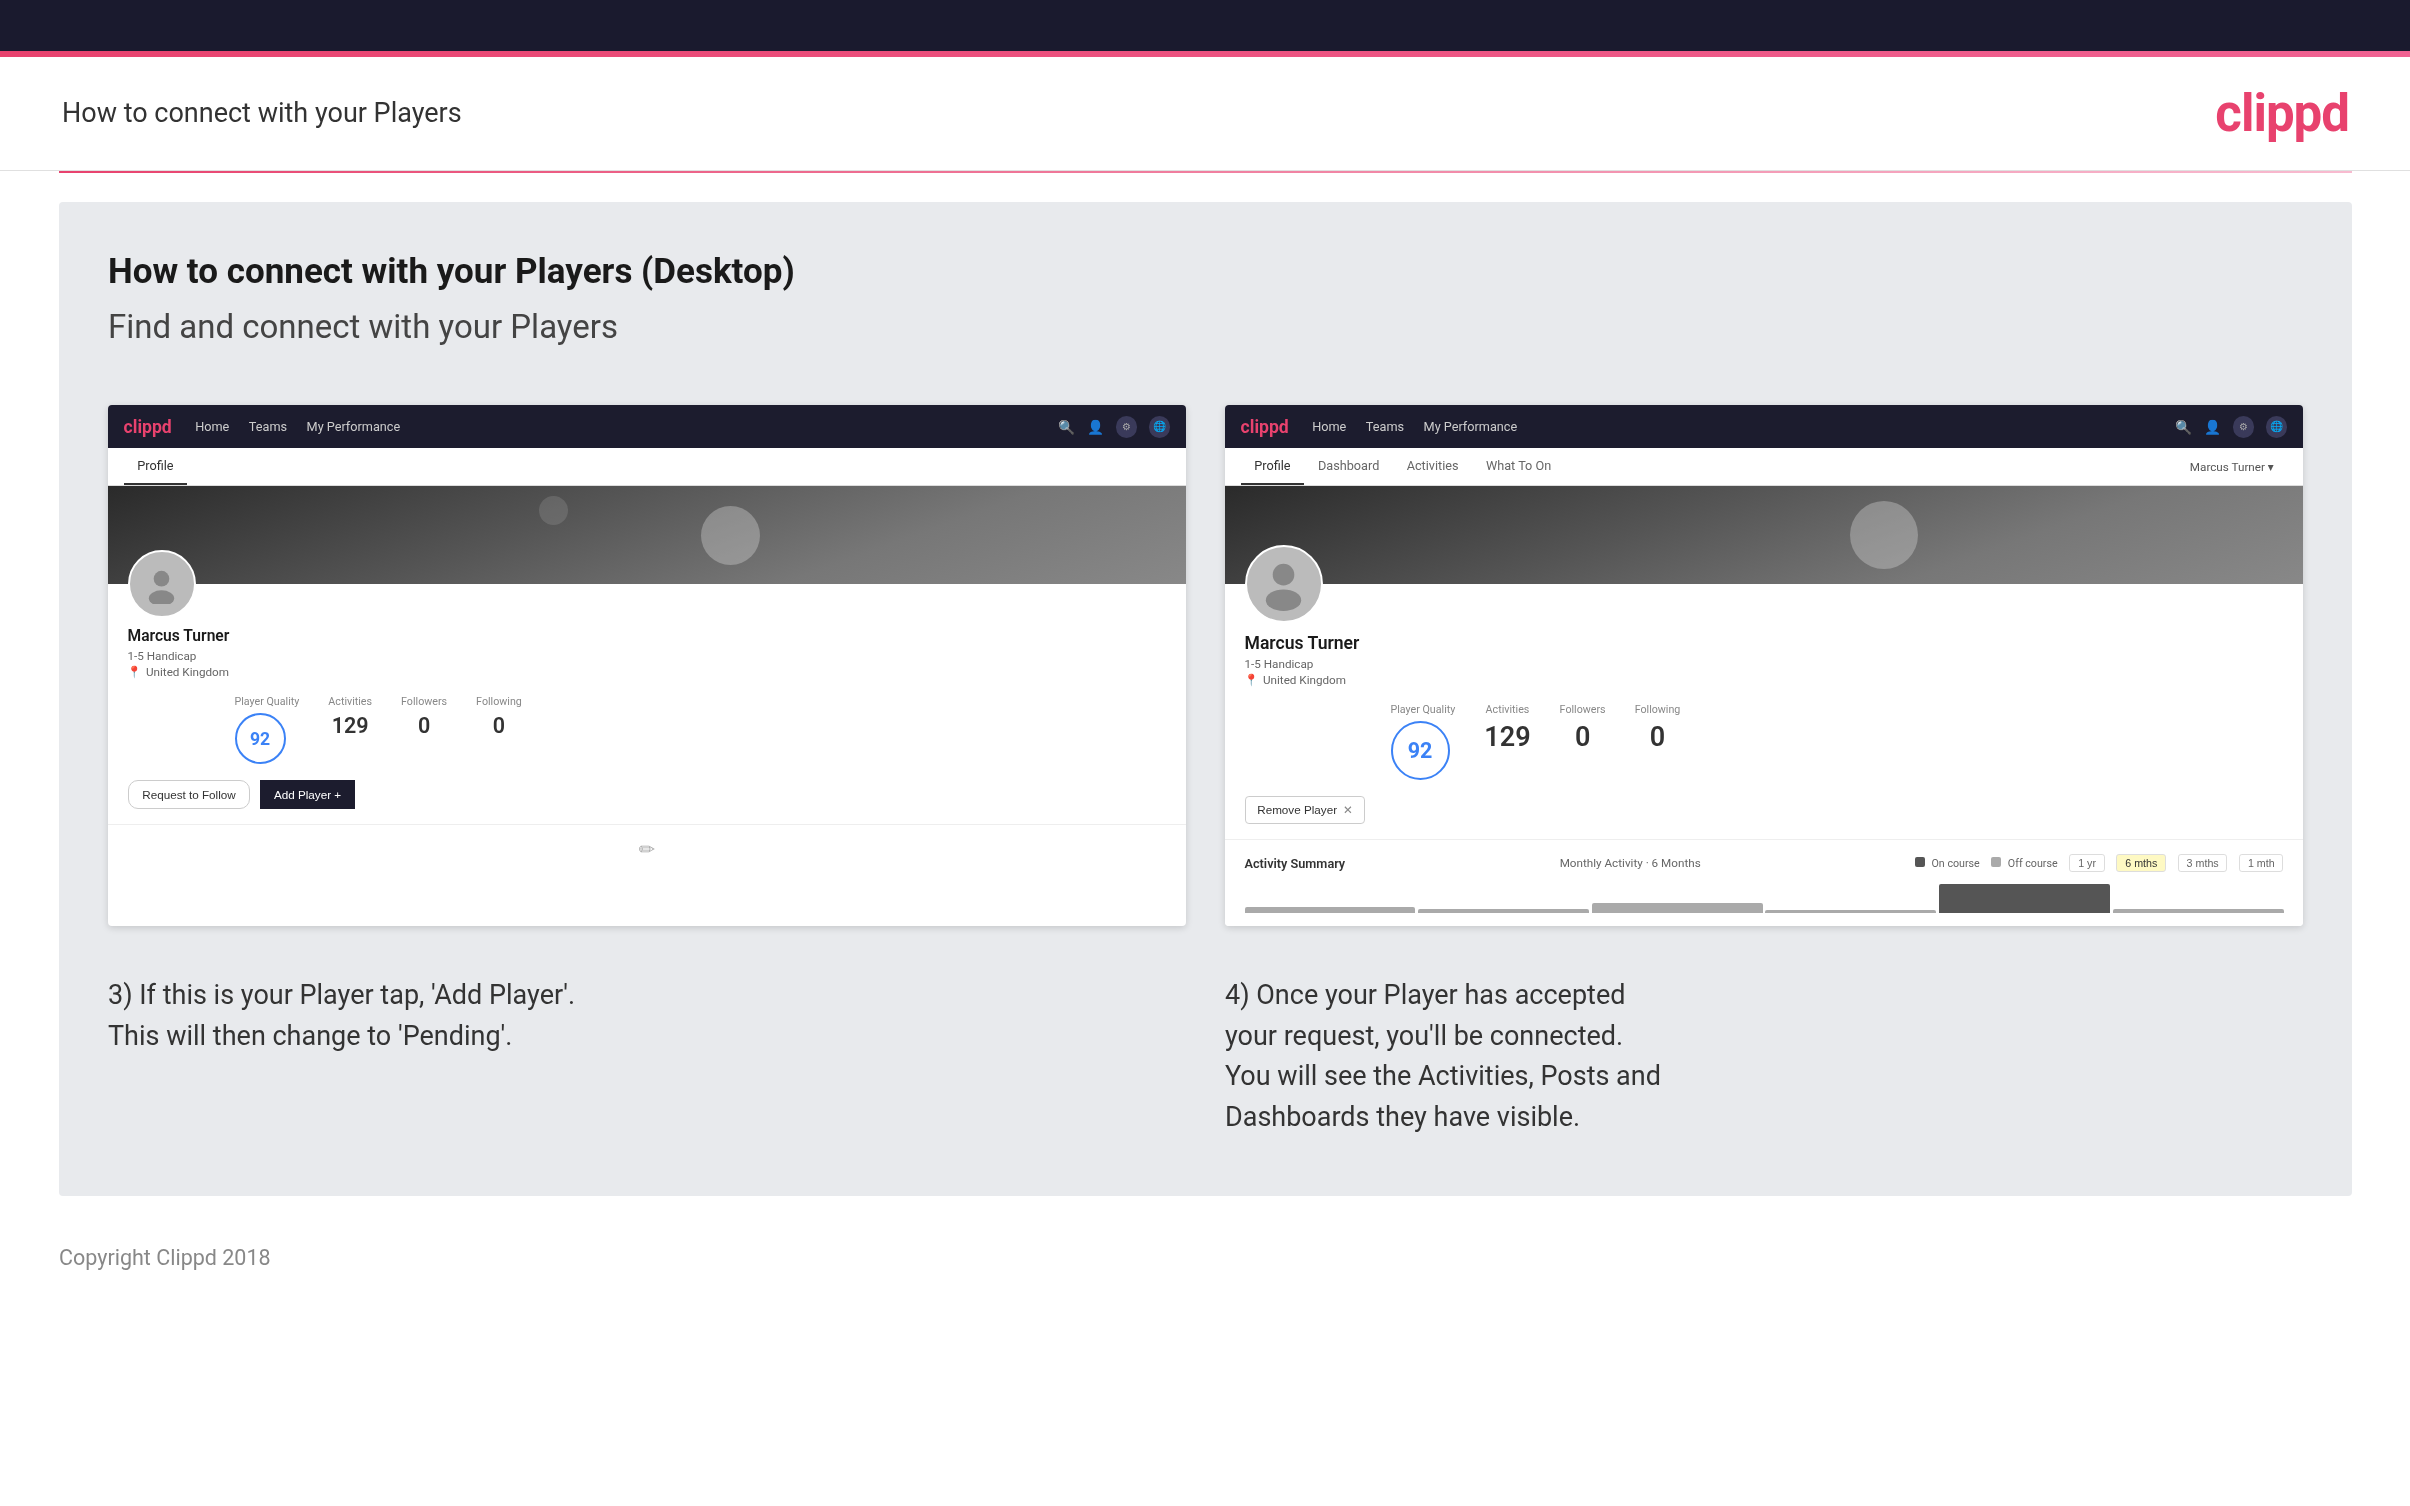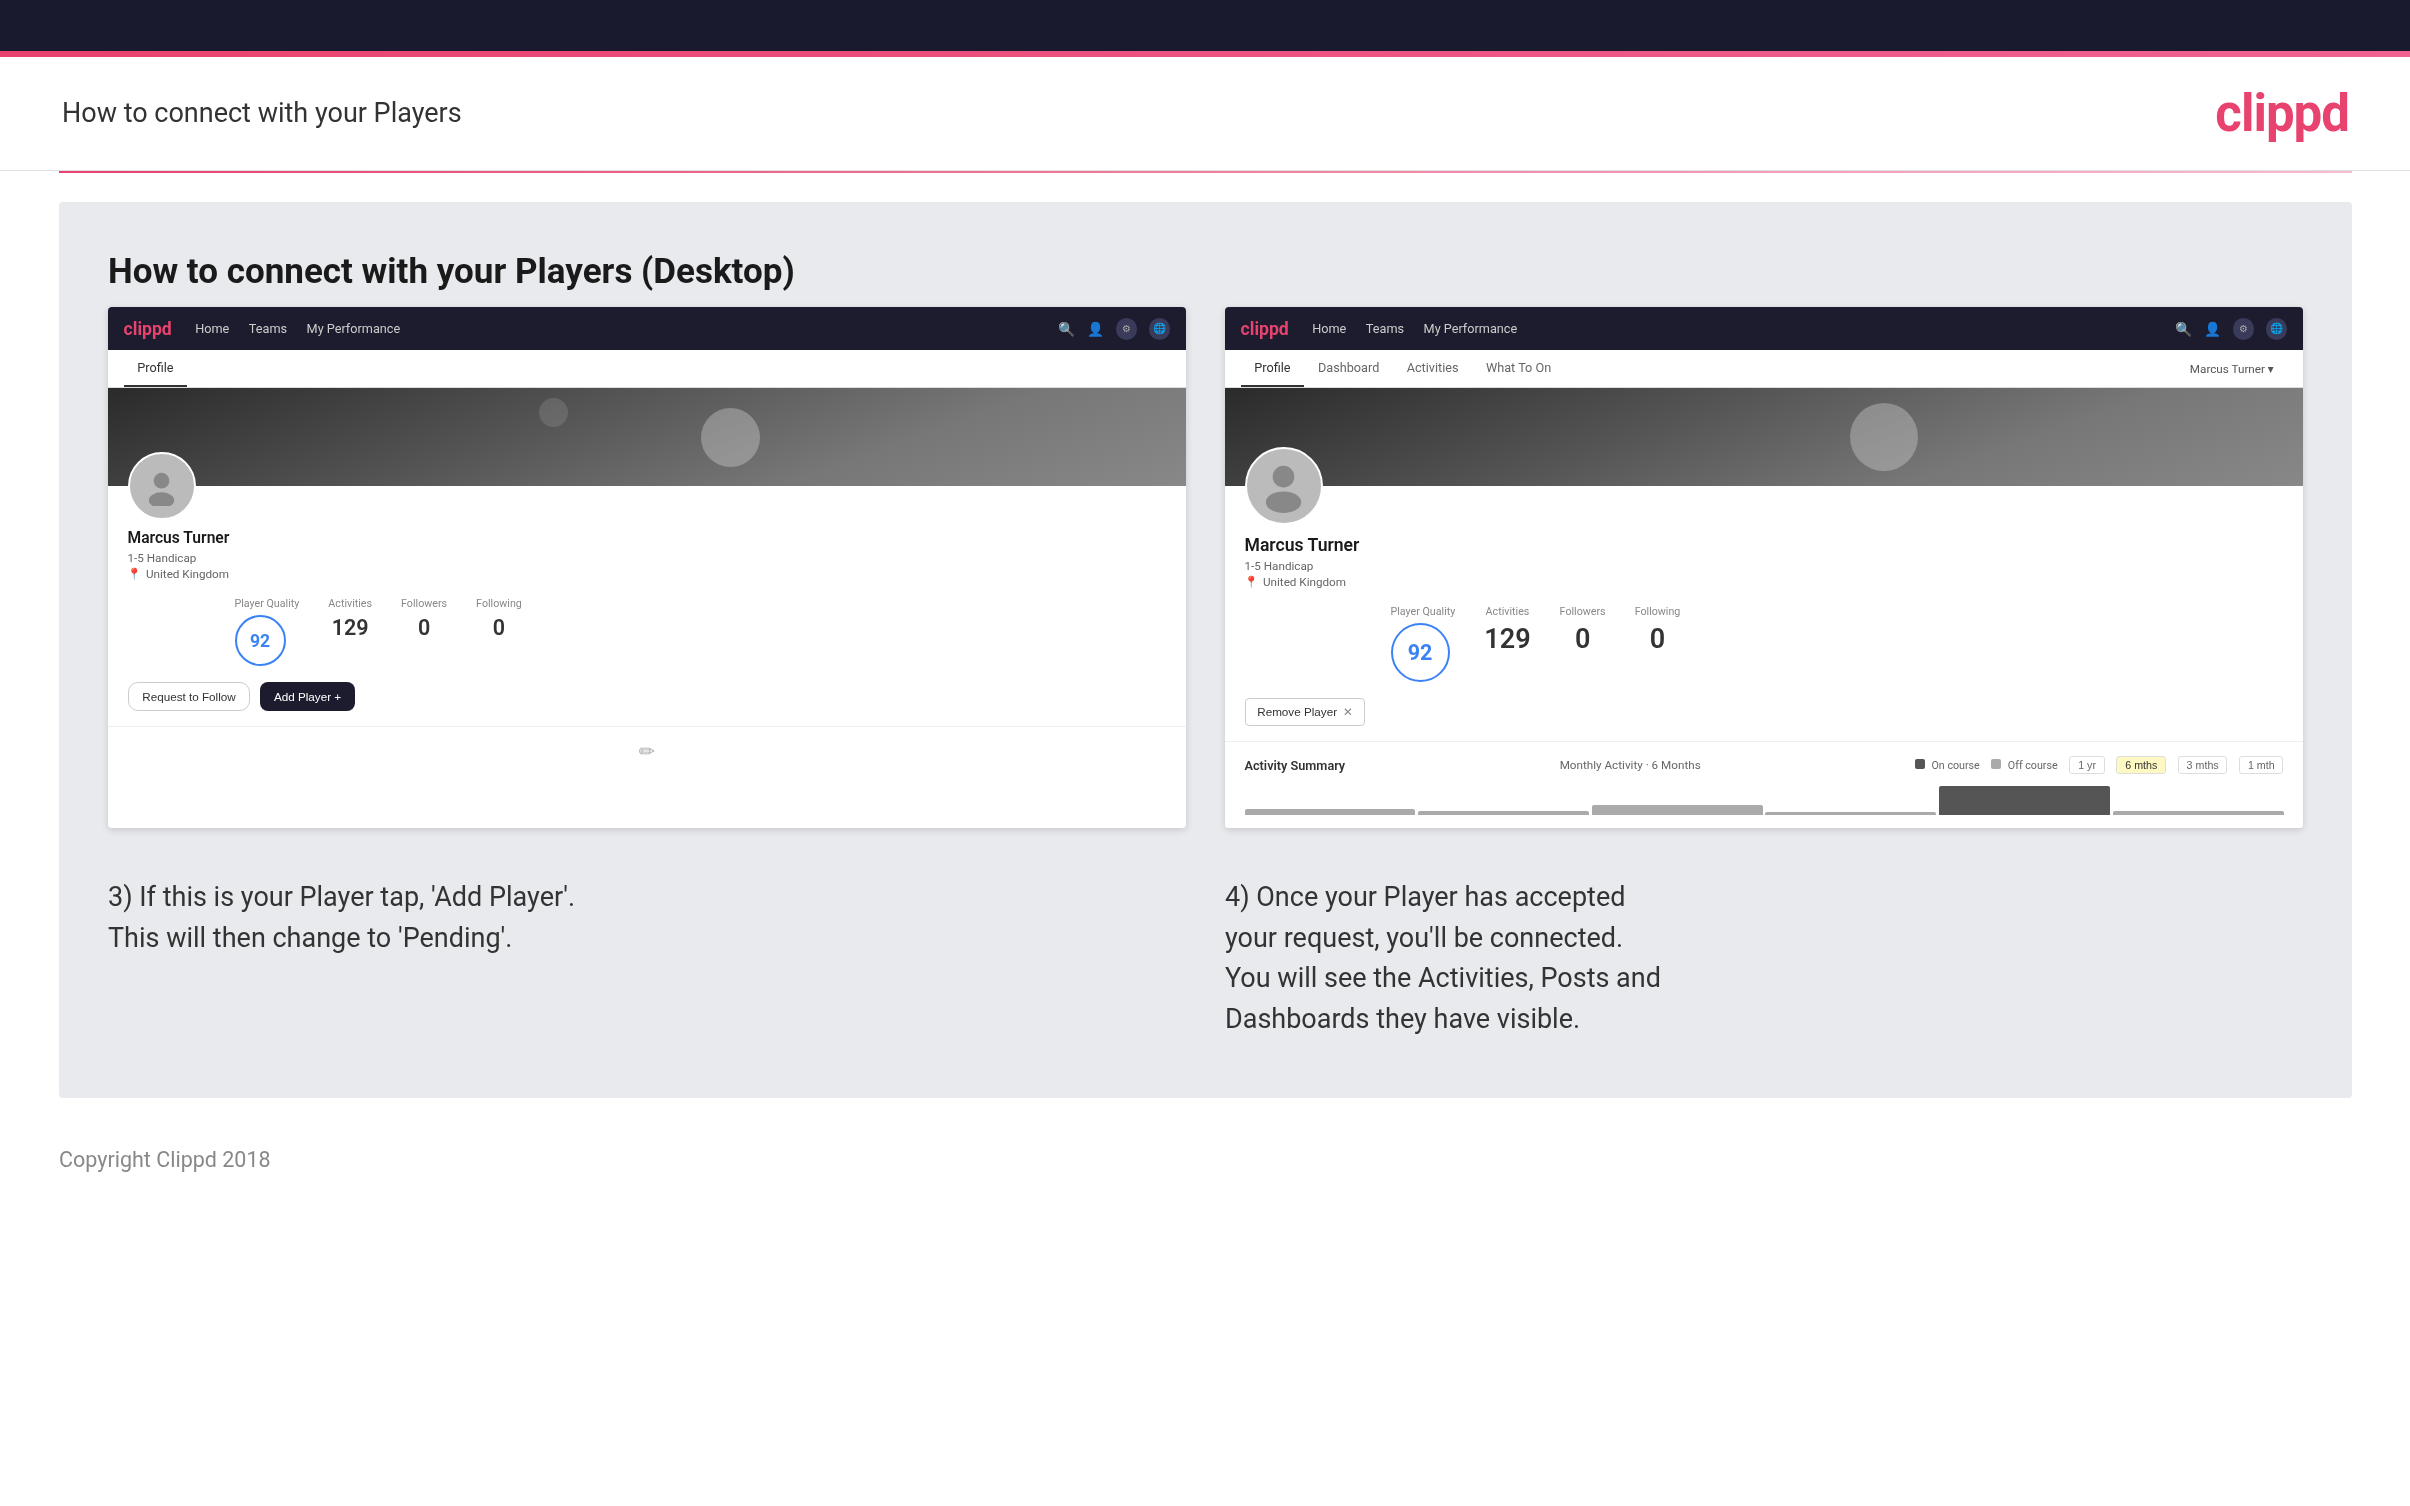--- a/index.html
+++ b/index.html
@@ -250,21 +250,21 @@
       padding: 6.8px 13.7px;
       border-radius: 10px;
       font-size: 11.7px;
       cursor: pointer;
     }
     .btn-add {
       background: #1c1c2e;
       border: none;
       color: #fff;
       padding: 6.8px 13.7px;
-      border-radius: 8px;
+      border-radius: 0;
       font-size: 11.7px;
       cursor: pointer;
       display: flex;
       align-items: center;
       gap: 3.9px;
     }
     .btn-remove {
       background: #fff;
       border: 1px solid #ccc;
       color: #333;
@@ -392,20 +392,21 @@
 <div class="pink-stripe"></div>
 
 <div class="header">
   <span class="header-title">How to connect with your Players</span>
   <span class="clippd-logo">clippd</span>
 </div>
 <div class="header-divider"></div>
 
 <div class="main-content">
   <h1 class="main-title">How to connect with your Players (Desktop)</h1>
+  <p class="main-subtitle">Find and connect with your Players</p>
 
   <div class="screenshots-row">
 
     <div class="screenshot-container">
 
       <div class="app-navbar">
         <span class="app-logo">clippd</span>
         <div class="nav-links">
           <a class="nav-link">Home</a>
           <a class="nav-link">Teams</a>

